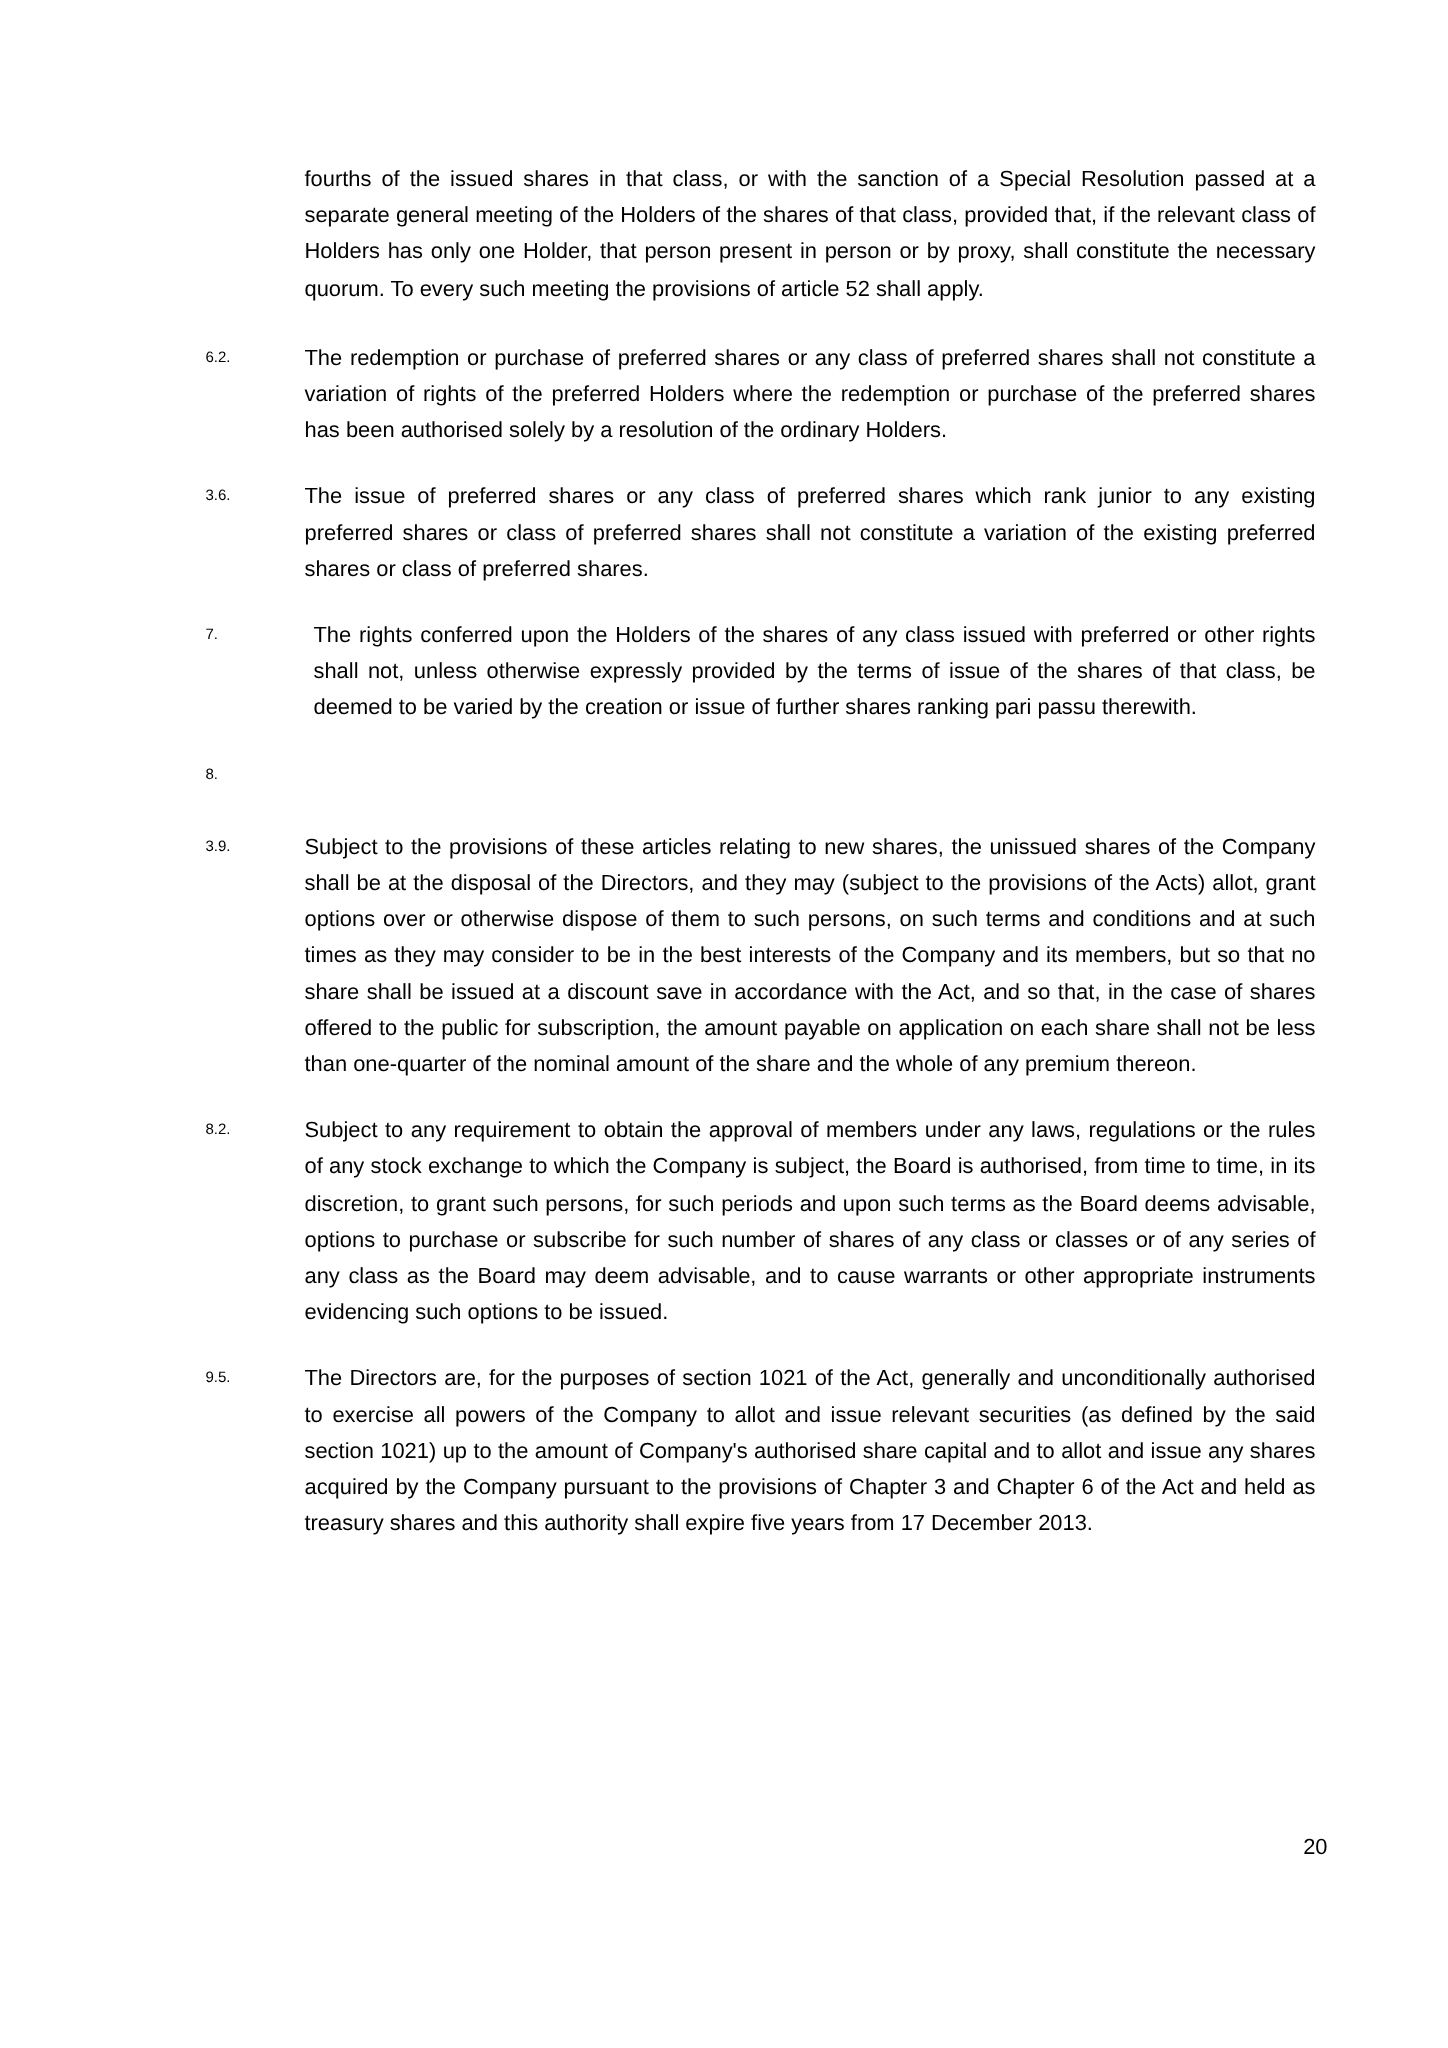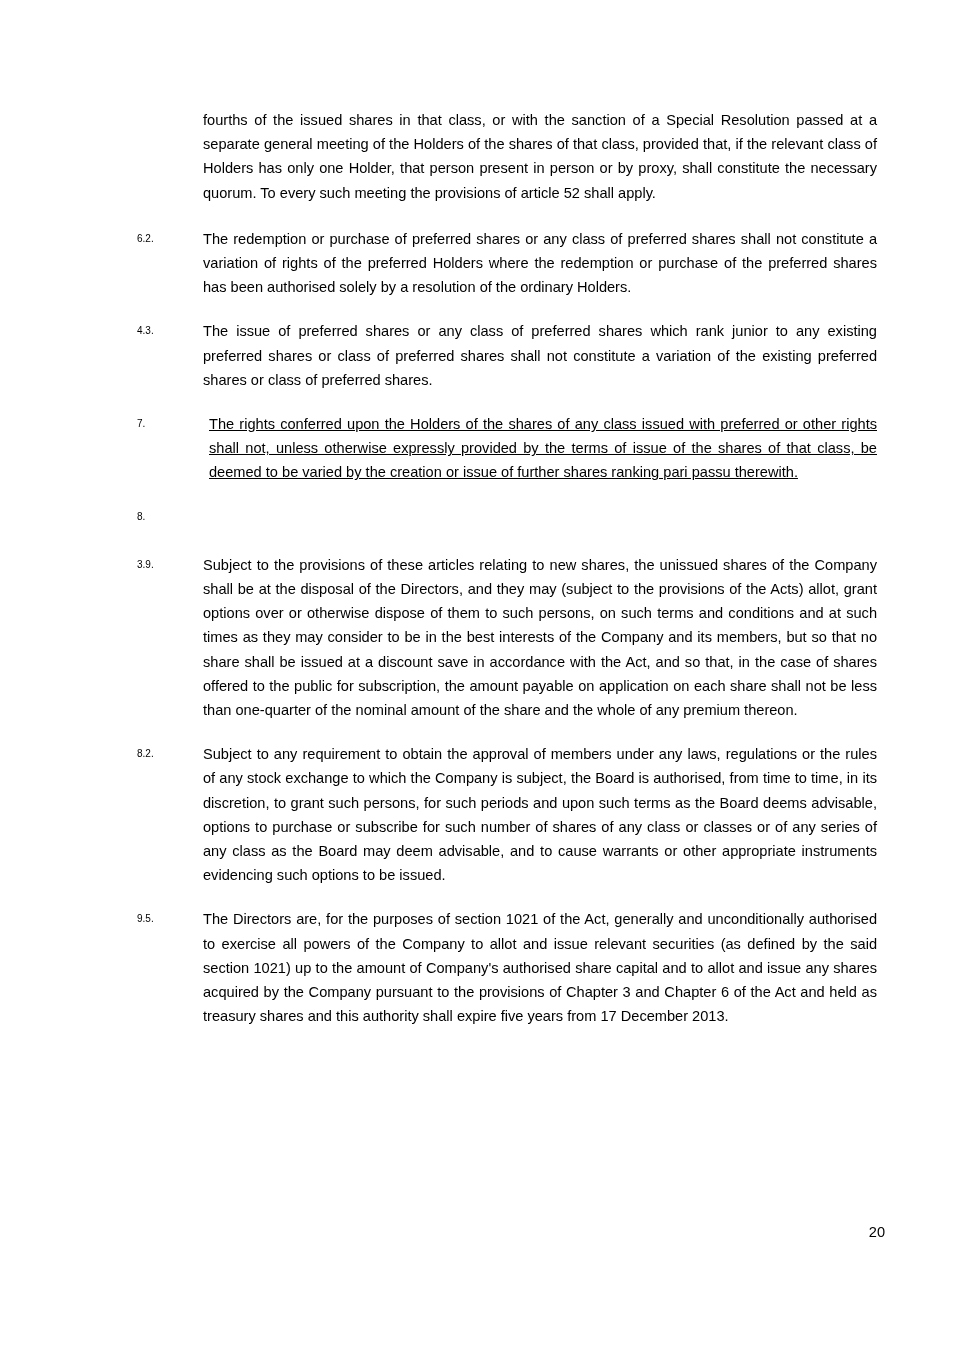--- a/index.html
+++ b/index.html
@@ -51,21 +51,20 @@
     hyphens: none;
   }
   .para.first .txt {
     margin-left: 0;
   }
   .para.first {
     margin-bottom: 22px;
   }
   .para.item7 .txt {
     padding-left: 6px;
-    text-decoration: underline;
   }
   .para.empty {
     margin-bottom: 24px;
   }
   .page-number {
     position: absolute;
     right: 105px;
     top: 1222px;
     font-size: 14.6px;
     line-height: 20px;
@@ -83,21 +82,21 @@
       <div class="txt">fourths of the issued shares in that class, or with the sanction of a Special Resolution passed at a separate general meeting of the Holders of the shares of that class, provided that, if the relevant class of Holders has only one Holder, that person present in person or by proxy, shall constitute the necessary quorum. To every such meeting the provisions of article 52 shall apply.</div>
     </div>
 
     <div class="para">
       <div class="num">6.2.</div>
       <div class="txt">The redemption or purchase of preferred shares or any class of preferred shares shall not constitute a variation of rights of the preferred Holders where the redemption or purchase of the preferred shares has been authorised solely by a resolution of the ordinary Holders.</div>
     </div>
 
 
     <div class="para">
-      <div class="num">4.3.</div>
+      <div class="num">3.6.</div>
       <div class="txt">The issue of preferred shares or any class of preferred shares which rank junior to any existing preferred shares or class of preferred shares shall not constitute a variation of the existing preferred shares or class of preferred shares.</div>
     </div>
 
     <div class="para item7">
       <div class="num">7.</div>
       <div class="txt">The rights conferred upon the Holders of the shares of any class issued with preferred or other rights shall not, unless otherwise expressly provided by the terms of issue of the shares of that class, be deemed to be varied by the creation or issue of further shares ranking pari passu therewith.</div>
     </div>
 
     <div class="para empty">
       <div class="num">8.</div>

